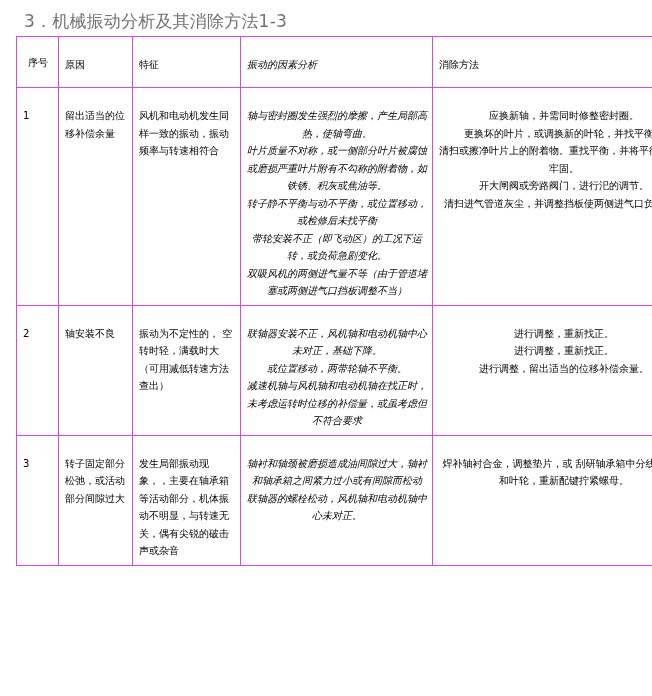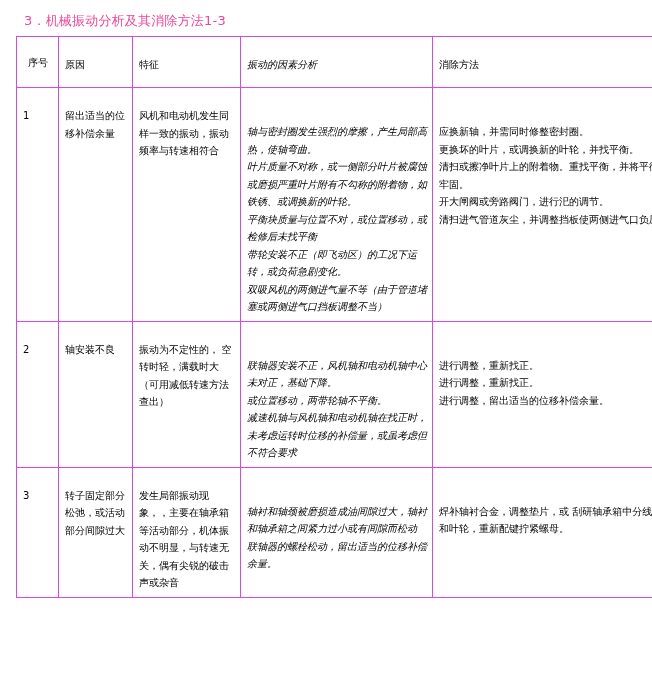--- a/index.html
+++ b/index.html
@@ -15,44 +15,44 @@
     overflow: hidden;
   }
   .page {
     position: relative;
     width: 652px;
     height: 696px;
     box-sizing: border-box;
     padding: 8px 10px 0 10px;
   }
   .doc-title {
-    font-size: 13px;
+    font-size: 17px;
     line-height: 18px;
-    color: #ec4899;
+    color: #737373;
     margin: 4px 0 6px 14px;
     letter-spacing: 0.2px;
   }
   table.main-table {
     border-collapse: collapse;
     width: 624px;
     margin-left: 6px;
     table-layout: fixed;
   }
   table.main-table td, table.main-table th {
     border: 1px solid #d946ef;
     vertical-align: top;
     padding: 19px 5px 5px 6px;
     font-size: 10px;
     line-height: 17.5px;
     font-weight: normal;
     text-align: left;
   }
   .col-no    { width: 30px;  text-align: center; vertical-align: middle; }
   .col-cause { width: 62px; font-family: Liberation Serif, serif;  }
-  .col-feat  { width: 96px; font-family: Liberation Serif, serif;  }
+  .col-feat  { width: 96px;  }
   .col-fact  { width: 180px; font-style: italic; }
   .col-rem   { width: 250px; }
 
   thead td {
     vertical-align: middle;
     height: 26px;
     padding-top: 3px;
     padding-bottom: 3px;
   }
   thead td.col-no { text-align: center; line-height: 13px; }
@@ -61,22 +61,23 @@
     text-align: center;
     vertical-align: middle;
   }
   .cell-cause, .cell-feat {
     vertical-align: middle;
   }
   .cell-fact, .cell-rem {
     vertical-align: top;
   }
   p.blk {
-    margin: 16px 0 0 0;
+    margin: 0 0 0 0;
     padding: 0;
+    text-align: center;
   }
   .blk + .blk { margin-top: 0; }
 </style>
 </head>
 <body>
 
 <div class="page">
 
   <div class="doc-title">3．机械振动分析及其消除方法1-3</div>
 
@@ -91,22 +92,22 @@
       </tr>
     </thead>
     <tbody>
 
       <tr>
         <td class="col-no cell-no">1</td>
         <td class="col-cause cell-cause">留出适当的位移补偿余量</td>
         <td class="col-feat cell-feat">风机和电动机发生同样一致的振动，振动频率与转速相符合</td>
         <td class="col-fact cell-fact">
           <p class="blk">轴与密封圈发生强烈的摩擦，产生局部高热，使轴弯曲。</p>
-          <p class="blk">叶片质量不对称，或一侧部分叶片被腐蚀或磨损严重叶片附有不勾称的附着物，如铁锈、或调换新的叶轮。</p>
-          <p class="blk">平衡块质量与位置不对，或位置移动，或检修后未找平衡</p>
+          <p class="blk">叶片质量不对称，或一侧部分叶片被腐蚀或磨损严重叶片附有不勾称的附着物，如铁锈、积灰或焦油等。</p>
+          <p class="blk">转子静不平衡与动不平衡，或位置移动，或检修后未找平衡</p>
           <p class="blk">带轮安装不正（即飞动区）的工况下运转，或负荷急剧变化。</p>
           <p class="blk">双吸风机的两侧进气量不等（由于管道堵塞或两侧进气口挡板调整不当）</p>
         </td>
         <td class="col-rem cell-rem">
           <p class="blk">应换新轴，并需同时修整密封圈。</p>
           <p class="blk">更换坏的叶片，或调换新的叶轮，并找平衡。</p>
           <p class="blk">清扫或擦净叶片上的附着物。重找平衡，并将平衡块固定牢固。</p>
           <p class="blk">开大闸阀或旁路阀门，进行汜的调节。</p>
           <p class="blk">清扫进气管道灰尘，并调整挡板使两侧进气口负压相等</p>
         </td>
@@ -127,21 +128,21 @@
           <p class="blk">进行调整，留出适当的位移补偿余量。</p>
         </td>
       </tr>
 
       <tr>
         <td class="col-no cell-no">3</td>
         <td class="col-cause cell-cause">转子固定部分松弛，或活动部分间隙过大</td>
         <td class="col-feat cell-feat">发生局部振动现象，，主要在轴承箱等活动部分，机体振动不明显，与转速无关，偶有尖锐的破击声或杂音</td>
         <td class="col-fact cell-fact">
           <p class="blk">轴衬和轴颈被磨损造成油间隙过大，轴衬和轴承箱之间紧力过小或有间隙而松动</p>
-          <p class="blk">联轴器的螺栓松动，留出适当的位移补偿余量。</p>
+          <p class="blk">联轴器的螺栓松动，风机轴和电动机轴中心未对正。</p>
         </td>
         <td class="col-rem cell-rem">
           <p class="blk">焊补轴衬合金，调整垫片，或 刮研轴承箱中分线修理轴和叶轮，重新配键拧紧螺母。</p>
         </td>
       </tr>
 
     </tbody>
   </table>
 </div>
 

